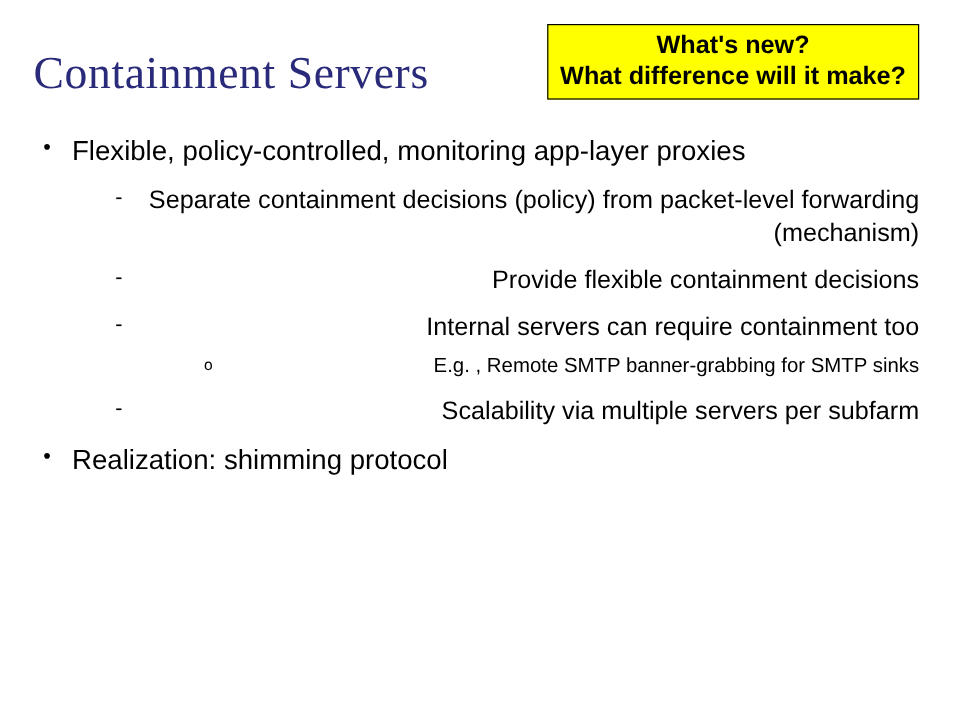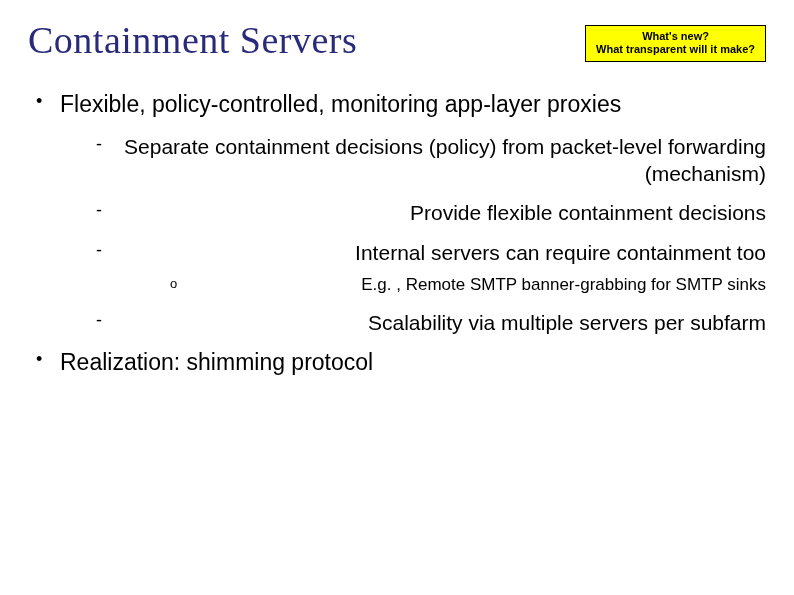--- a/index.html
+++ b/index.html
@@ -27,21 +27,21 @@
     color: #2a2a7a;
     font-family: "Times New Roman", Times, serif;
     letter-spacing: 0.5px;
   }
   .callout {
     background: #ffff00;
     border: 1px solid #000;
     padding: 4px 10px;
     text-align: center;
     font-weight: bold;
-    font-size: 11px;
+    font-size: 21px;
     line-height: 1.25;
     margin-top: 2px;
   }
   .callout .l1 { display: block; }
   .callout .l2 { display: block; }
 
   .content {
     font-family: Arial, Helvetica, sans-serif;
   }
 
@@ -107,21 +107,21 @@
   }
 </style>
 </head>
 <body>
 
 <div class="slide">
   <div class="header-row">
     <div class="title">Containment Servers</div>
     <div class="callout">
       <span class="l1">What's new?</span>
-      <span class="l2">What transparent will it make?</span>
+      <span class="l2">What difference will it make?</span>
     </div>
   </div>
 
   <div class="content">
     <ul class="lvl1">
       <li>
         <span>Flexible, policy-controlled, monitoring app-layer proxies</span>
         <ul class="lvl2">
           <li>
             <span>Separate containment decisions (policy) from packet-level forwarding (mechanism)</span>

